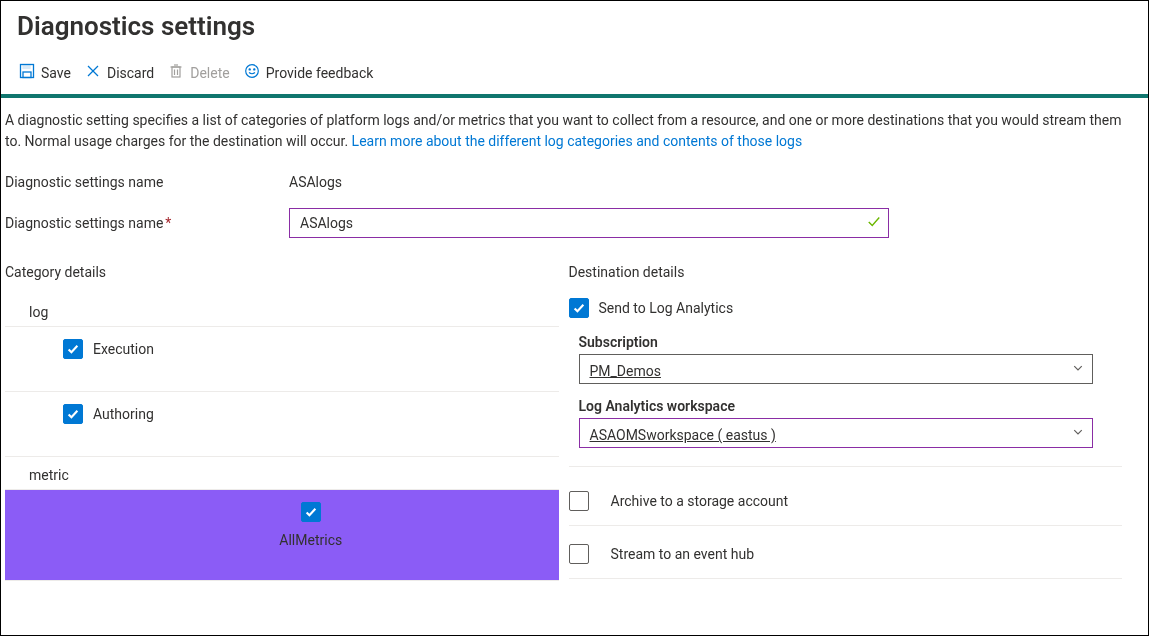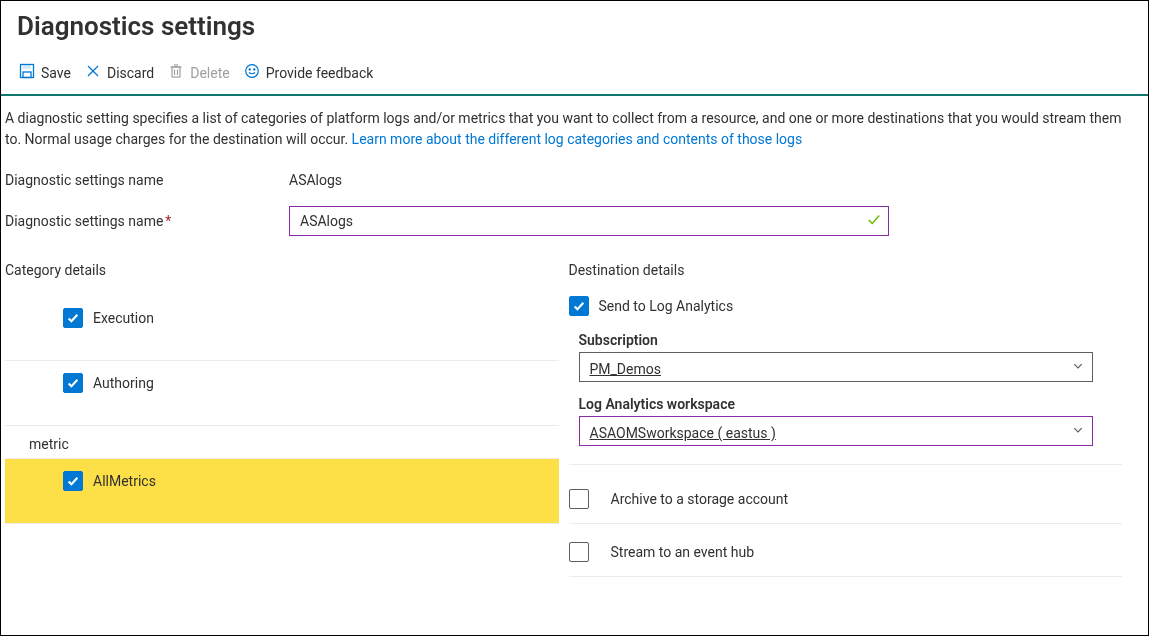--- a/index.html
+++ b/index.html
@@ -20,21 +20,21 @@
     .page-title {
       font-size: 26px;
       font-weight: 600;
       padding: 10px 16px 14px 16px;
     }
     .toolbar {
       display: flex;
       align-items: center;
       gap: 14px;
       padding: 8px 18px 12px 18px;
-      border-bottom: 2px solid #0f766e;
+      border-bottom: 4px solid #0f766e;
     }
     .tbtn {
       display: flex;
       align-items: center;
       gap: 6px;
       cursor: pointer;
       color: #323130;
       font-size: 14px;
     }
     .tbtn.disabled {
@@ -110,21 +110,22 @@
       border-bottom: 1px solid #edebe9;
     }
     .chk-row {
       display: flex;
       align-items: center;
       gap: 10px;
       padding: 12px 0 32px 58px;
       border-bottom: 1px solid #edebe9;
     }
     .chk-row.metric {
-      background: #fde047;
+      background: #8b5cf6;
+      flex-direction: column;
     }
     .dest-row {
       display: flex;
       align-items: center;
       gap: 10px;
       padding: 0 0 12px 0;
       border-bottom: 1px solid #edebe9;
       margin-bottom: 12px;
     }
     .chkbox {
@@ -259,20 +260,21 @@
           </svg>
       </span>
     </div>
   </div>
 
   <div class="two-col">
 
     <div class="col">
       <div class="section-title">Category details</div>
 
+      <div class="subhead">log</div>
 
       <div class="chk-row">
         <div class="chkbox checked">
           <svg viewBox="0 0 16 16" fill="none" stroke="currentColor" stroke-width="2.4">
               <polyline points="3,8.5 6.2,11.7 13,4.3"></polyline>
             </svg>
         </div>
         <span>Execution</span>
       </div>
 

